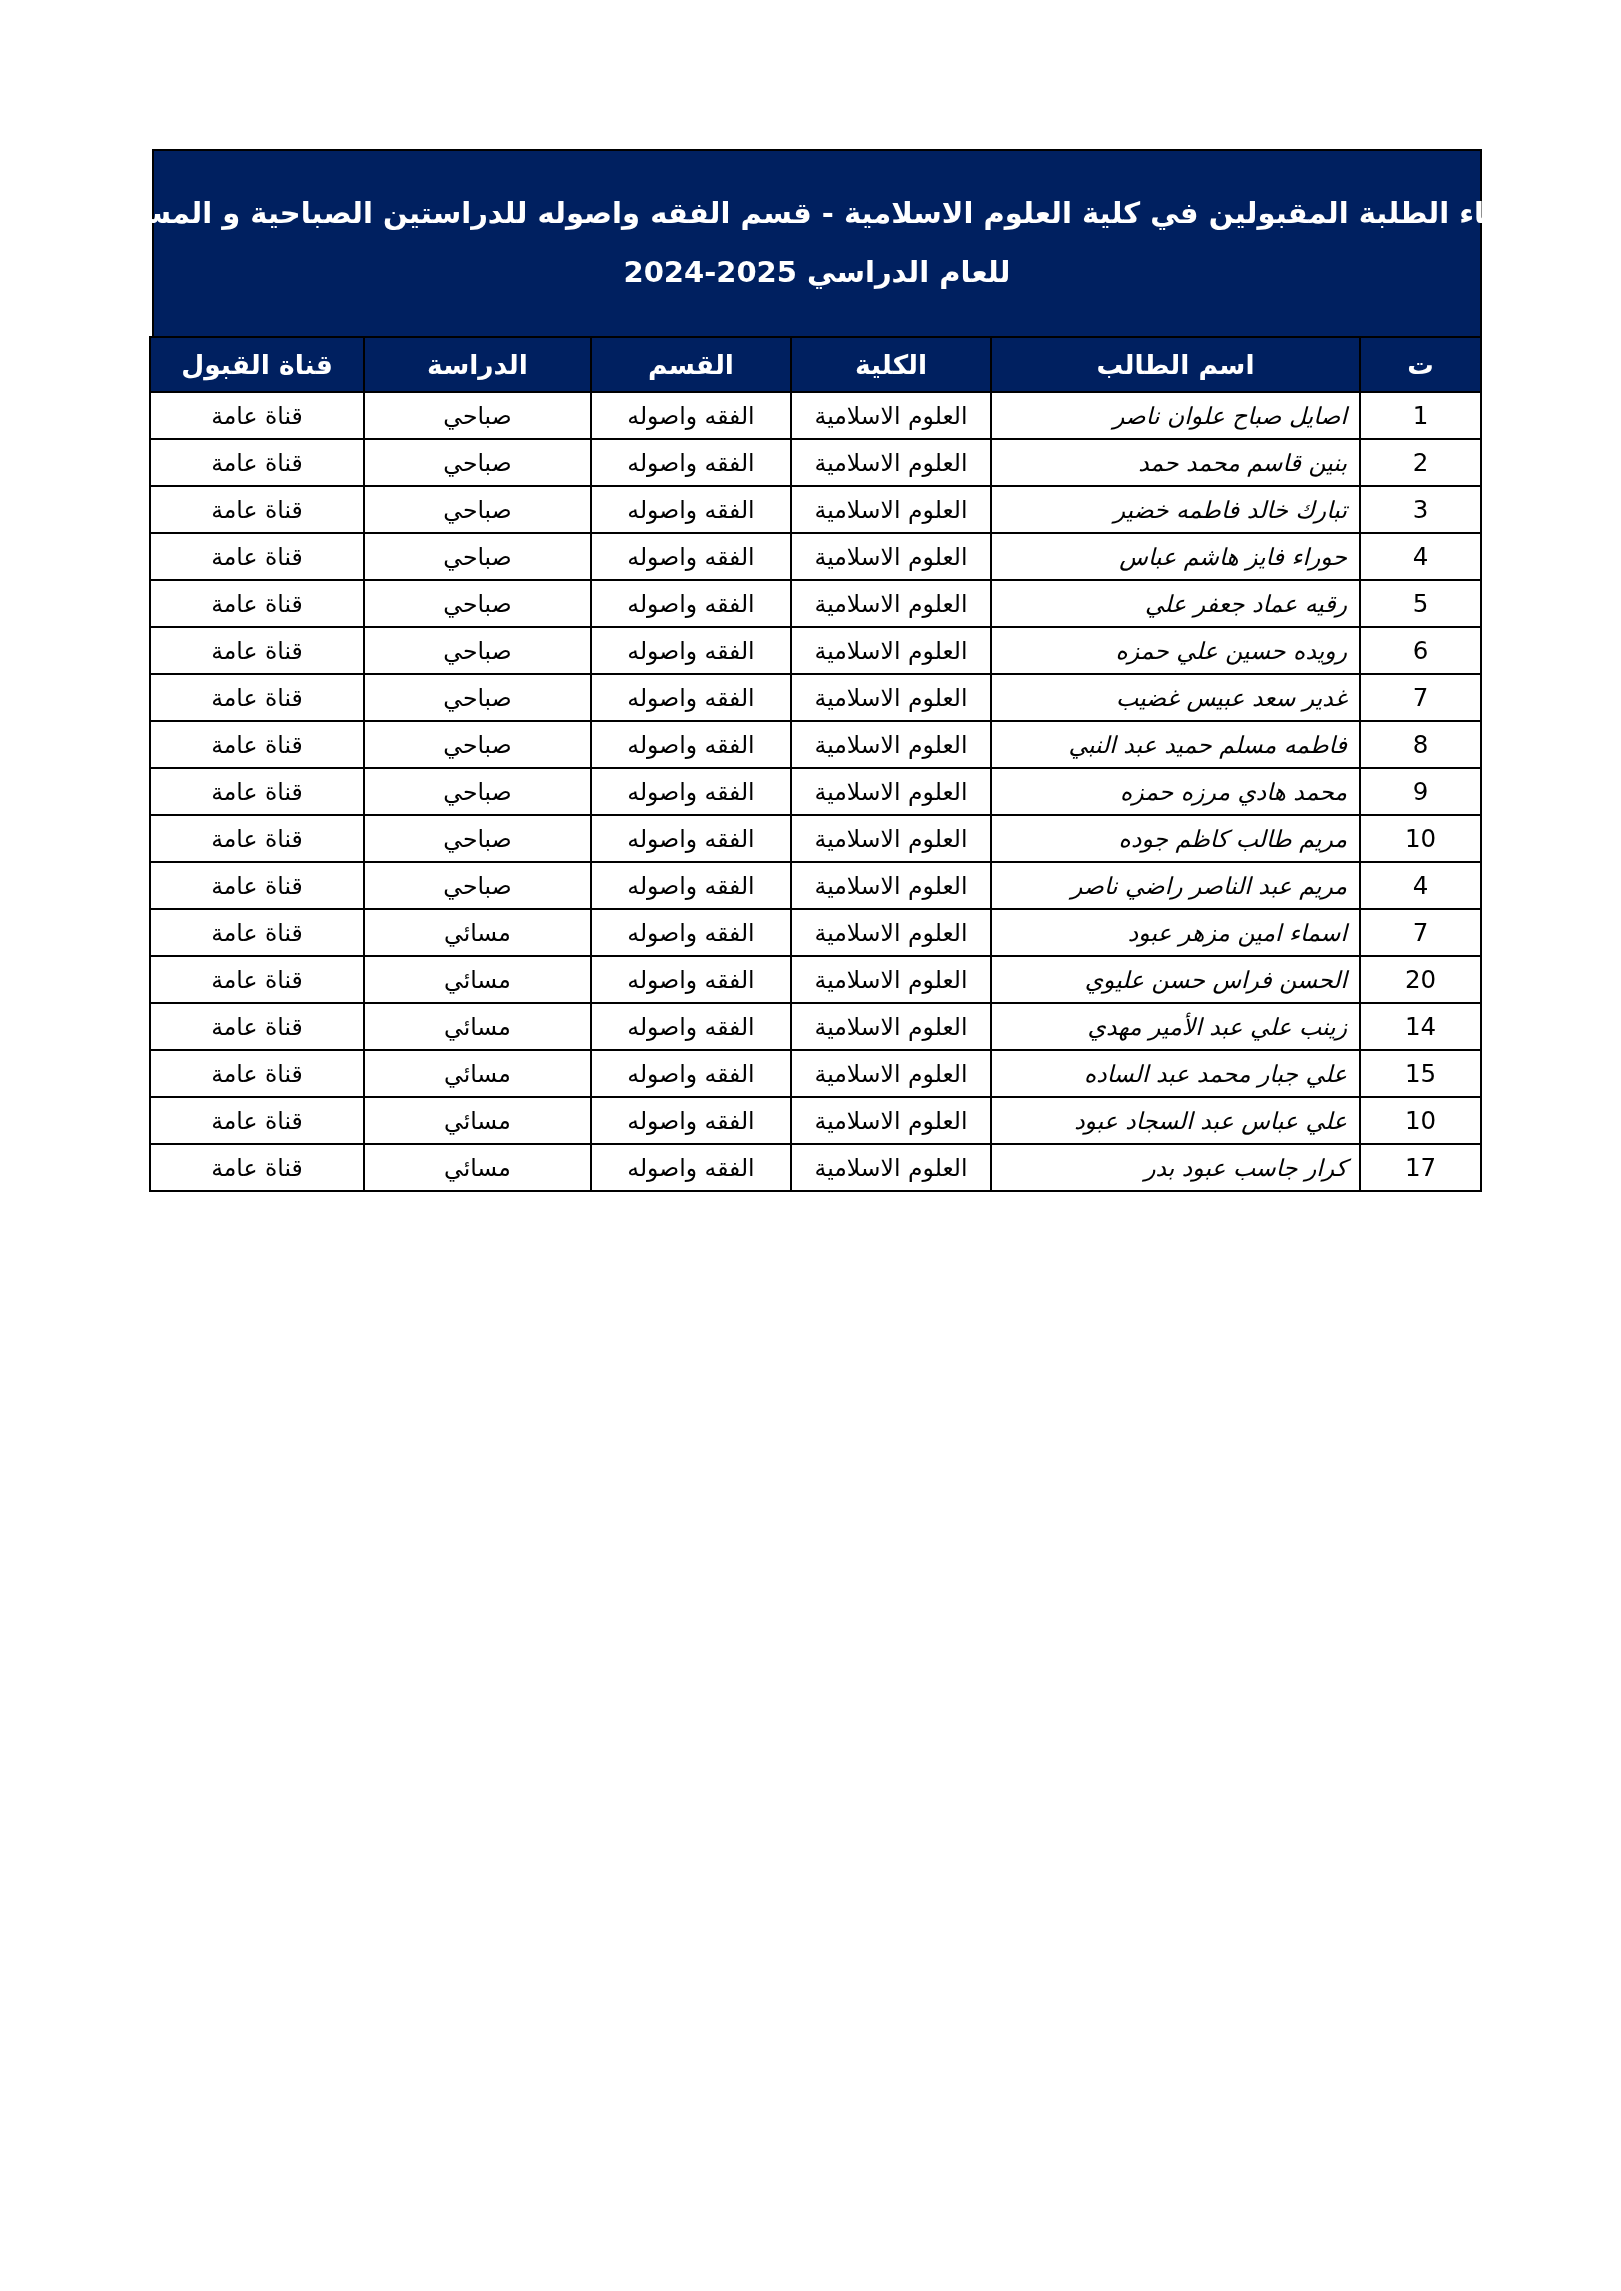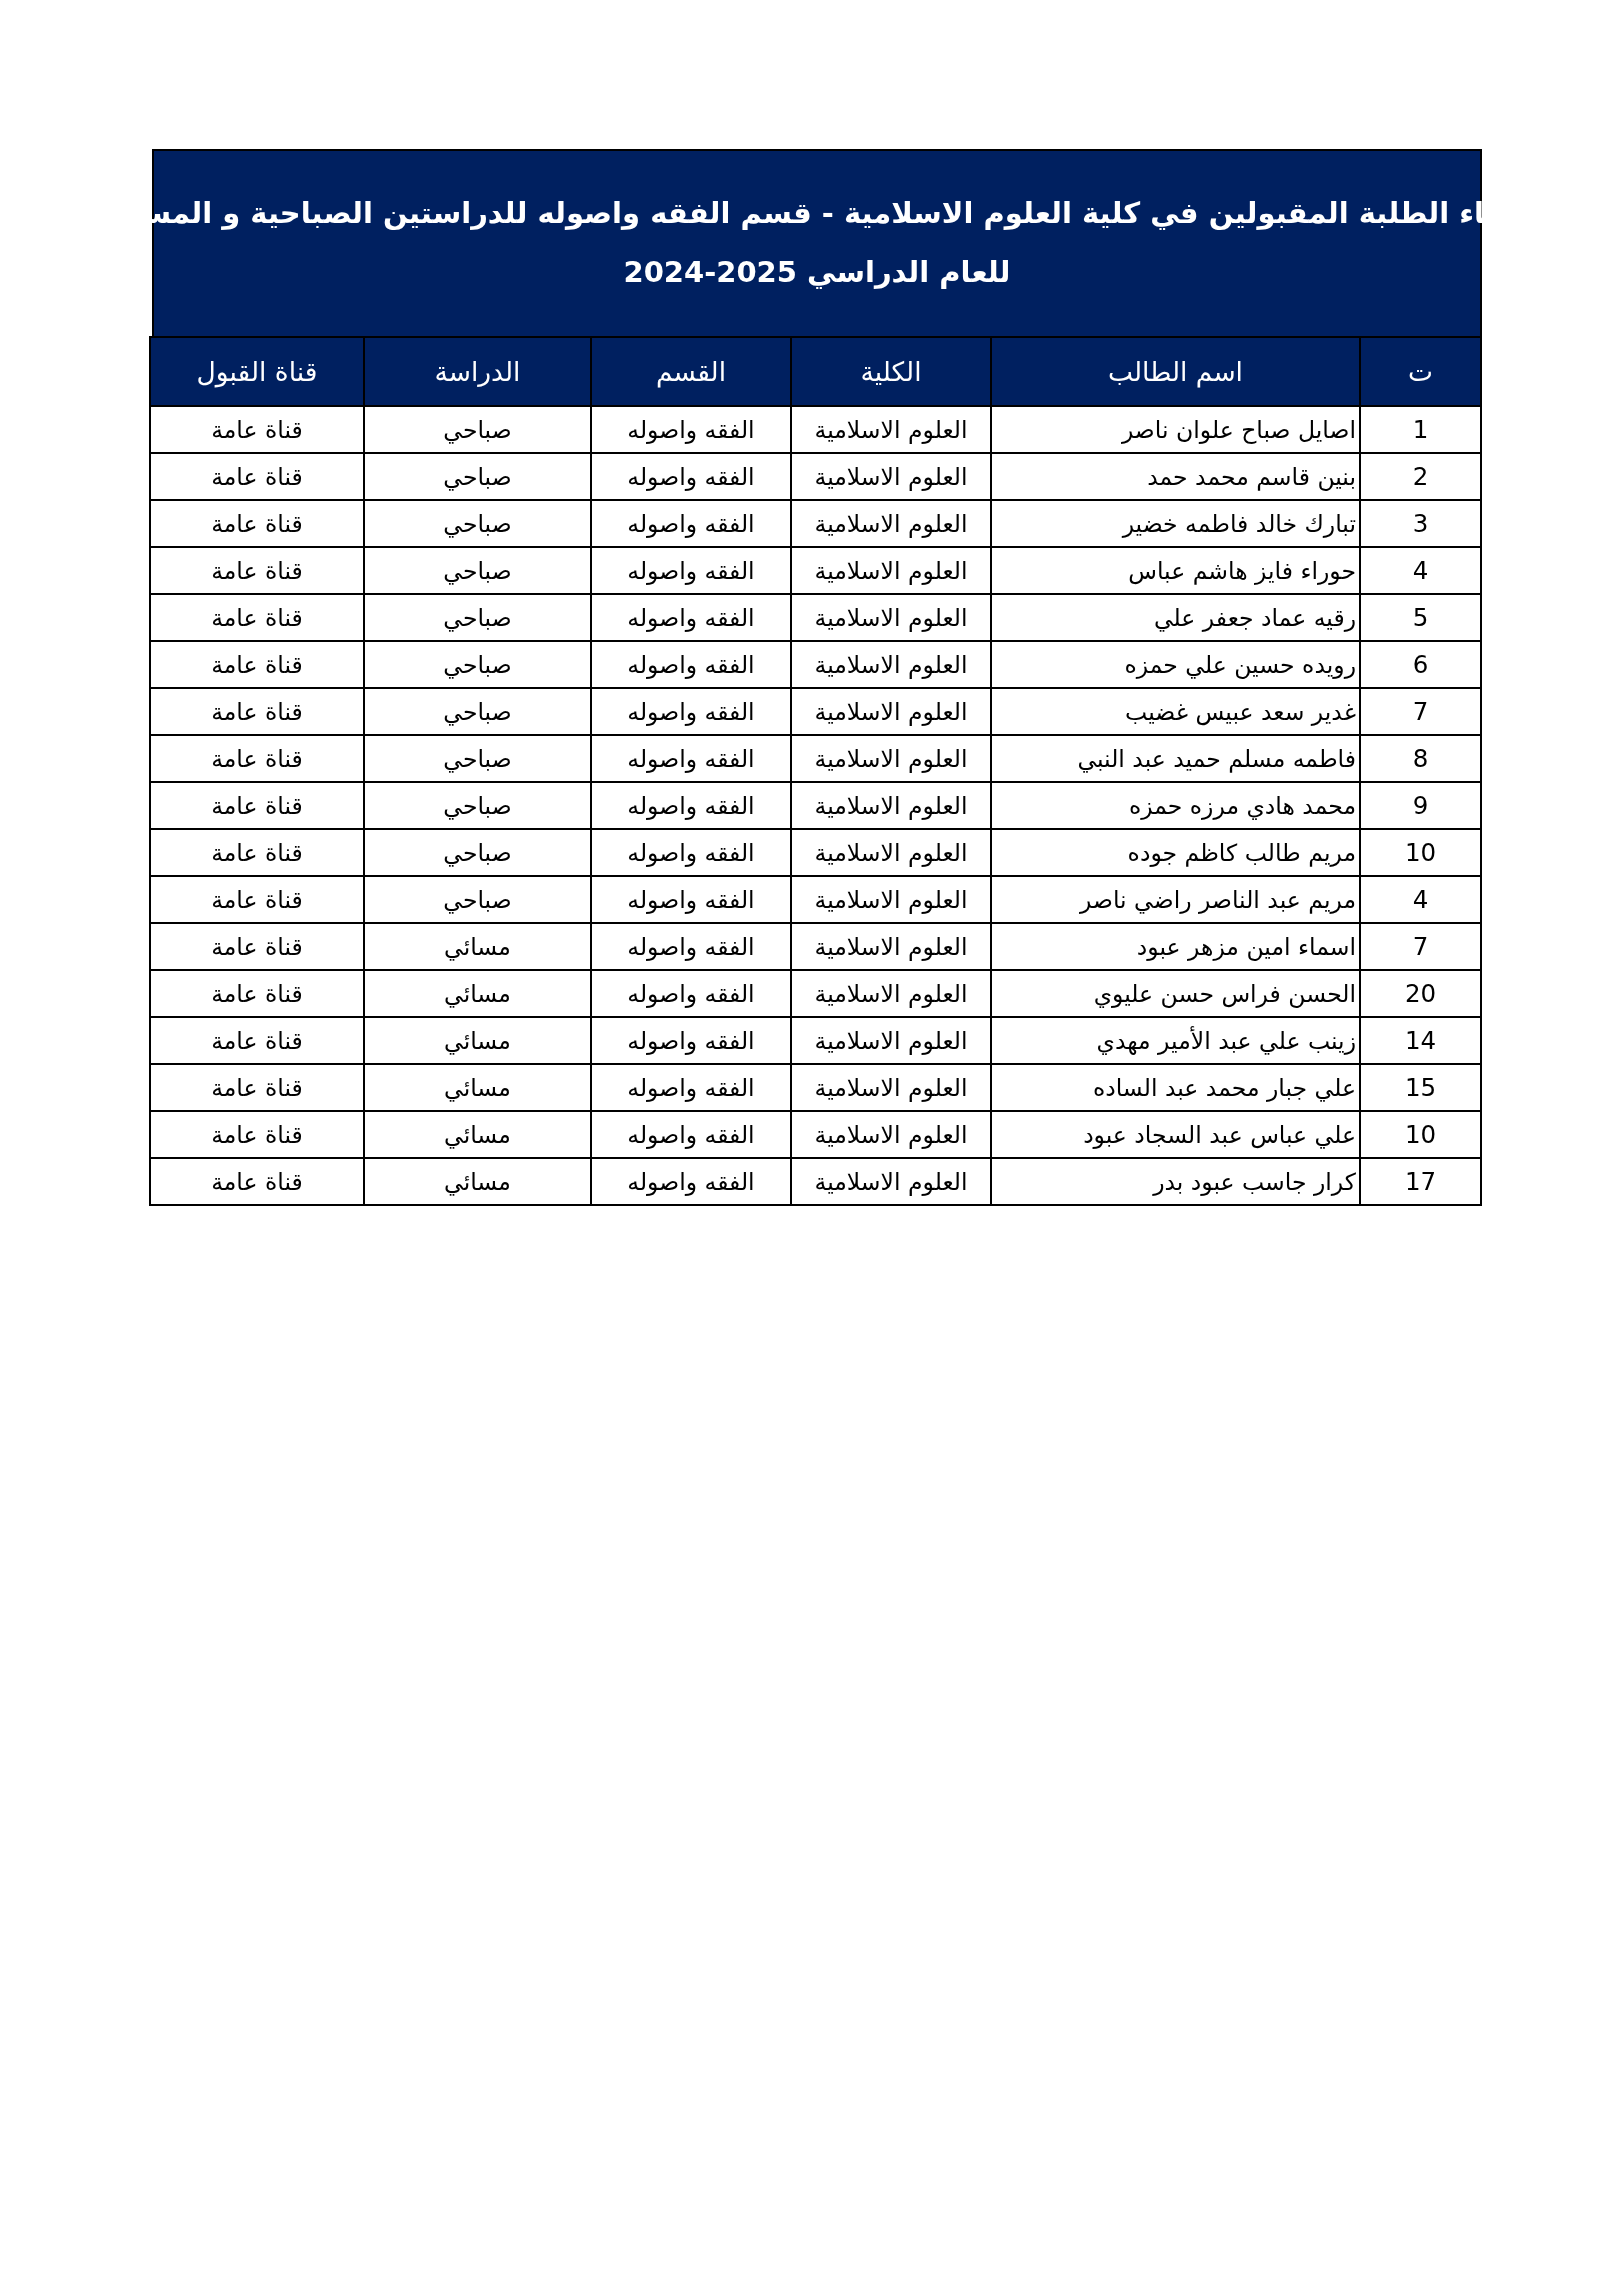--- a/index.html
+++ b/index.html
@@ -51,42 +51,43 @@
   table.students th,
   table.students td {
     border: 2.9px solid var(--border, #000000);
     box-sizing: border-box;
     overflow: hidden;
     white-space: nowrap;
   }
   table.students thead th {
     background: var(--header-bg, #002060);
     color: var(--header-text, #ffffff);
-    font-weight: normal;
+    font-weight: bold;
     font-size: 26.5px;
-    height: 69px;
+    height: 55px;
     text-align: center;
     vertical-align: middle;
   }
   table.students tbody td {
     background: var(--page-bg, #ffffff);
     font-size: 23.5px;
     height: 47px;
     text-align: center;
     vertical-align: middle;
     padding: 0 3.9px;
   }
   table.students tbody td.c-no {
     font-size: 24.5px;
     font-family: "DejaVu Sans", sans-serif;
   }
   table.students tbody td.c-name {
     text-align: right;
-    padding-right: 3px;
+    padding-right: 12px;
     padding-left: 9.8px;
+    font-style: italic;
   }
 </style>
 </head>
 <body>
 
 <div class="doc-wrap">
 
   <div class="title-block">
     <div class="title-line">اسماء الطلبة المقبولين في كلية العلوم الاسلامية - قسم الفقه واصوله للدراستين الصباحية و المسائية</div>
     <div class="title-line">للعام الدراسي 2025-2024</div>

